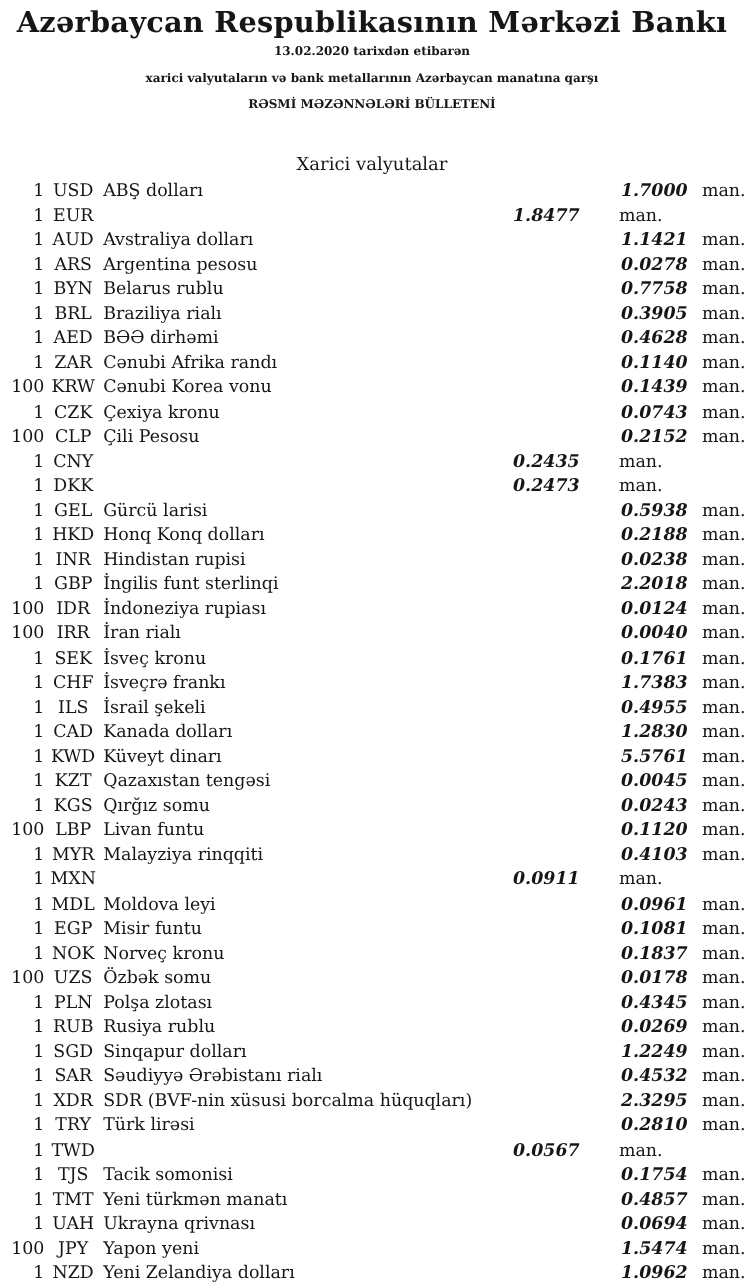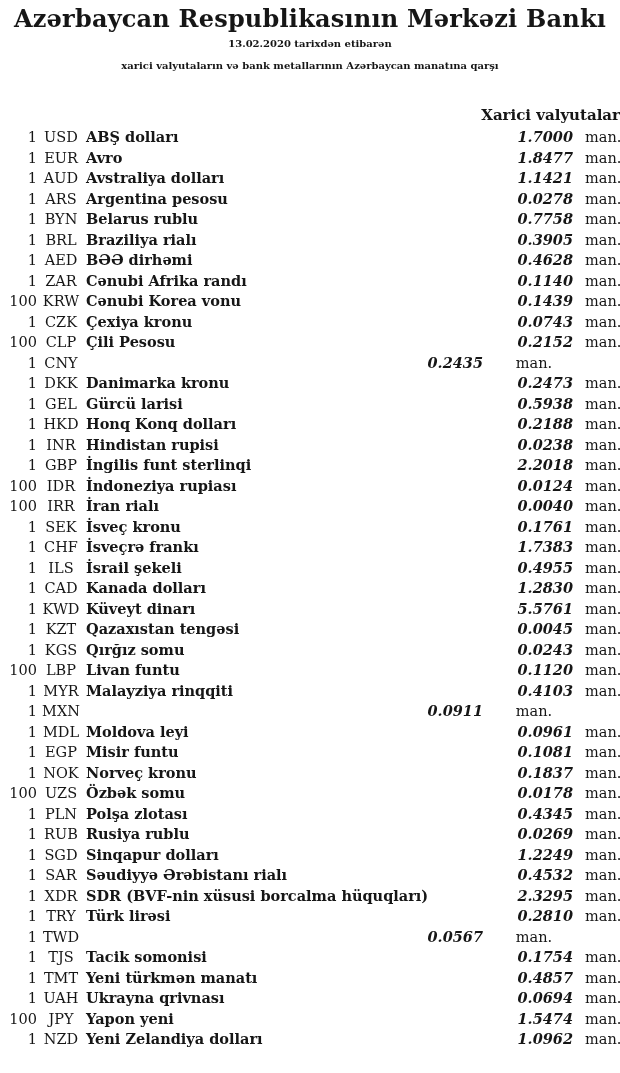--- a/index.html
+++ b/index.html
@@ -24,66 +24,66 @@
     font-weight: bold;
     line-height: 28px;
     letter-spacing: 0.2px;
   }
   .hline {
     font-size: 10px;
     font-weight: bold;
     line-height: 22px;
   }
   .section-title {
-    text-align: right;
+    text-align: center;
     font-size: 15px;
-    font-weight: bold;
+    font-weight: normal;
     line-height: 22px;
     margin-top: 27px;
   }
   .rate-table {
     margin-top: 1px;
   }
   .row {
     display: grid;
     grid-template-columns: 37px 48px 1fr 90px 47px;
     line-height: 20.5px;
     font-size: 14.5px;
     white-space: nowrap;
   }
   .cell { display: block; }
   .qty  { text-align: right; }
   .code { text-align: center; }
-  .name { text-align: left; padding-left: 1px; overflow: hidden; font-weight: bold; }
+  .name { text-align: left; padding-left: 1px; overflow: hidden; }
   .rate { text-align: right; font-weight: bold; font-style: italic; }
   .unit { text-align: center; padding-left: 12px; }
 </style>
 </head>
 <body style="color: rgb(22, 22, 22); background: rgb(255, 255, 255);">
 
 <div class="header">
   <div class="doc-title">Azərbaycan Respublikasının Mərkəzi Bankı</div>
   <div class="hline">13.02.2020 tarixdən etibarən</div>
   <div class="hline">xarici valyutaların və bank metallarının Azərbaycan manatına qarşı</div>
+  <div class="hline">RƏSMİ MƏZƏNNƏLƏRİ BÜLLETENİ</div>
 </div>
 
 <div class="section-title">Xarici valyutalar</div>
 
 <div class="rate-table">
     <div class="row">
       <span class="cell qty">1</span>
       <span class="cell code">USD</span>
       <span class="cell name">ABŞ dolları</span>
       <span class="cell rate">1.7000</span>
       <span class="cell unit">man.</span>
     </div>
     <div class="row">
       <span class="cell qty">1</span>
       <span class="cell code">EUR</span>
-      <span class="cell name">Avro</span>
       <span class="cell rate">1.8477</span>
       <span class="cell unit">man.</span>
     </div>
     <div class="row">
       <span class="cell qty">1</span>
       <span class="cell code">AUD</span>
       <span class="cell name">Avstraliya dolları</span>
       <span class="cell rate">1.1421</span>
       <span class="cell unit">man.</span>
     </div>
@@ -145,21 +145,20 @@
     </div>
     <div class="row">
       <span class="cell qty">1</span>
       <span class="cell code">CNY</span>
       <span class="cell rate">0.2435</span>
       <span class="cell unit">man.</span>
     </div>
     <div class="row">
       <span class="cell qty">1</span>
       <span class="cell code">DKK</span>
-      <span class="cell name">Danimarka kronu</span>
       <span class="cell rate">0.2473</span>
       <span class="cell unit">man.</span>
     </div>
     <div class="row">
       <span class="cell qty">1</span>
       <span class="cell code">GEL</span>
       <span class="cell name">Gürcü larisi</span>
       <span class="cell rate">0.5938</span>
       <span class="cell unit">man.</span>
     </div>

